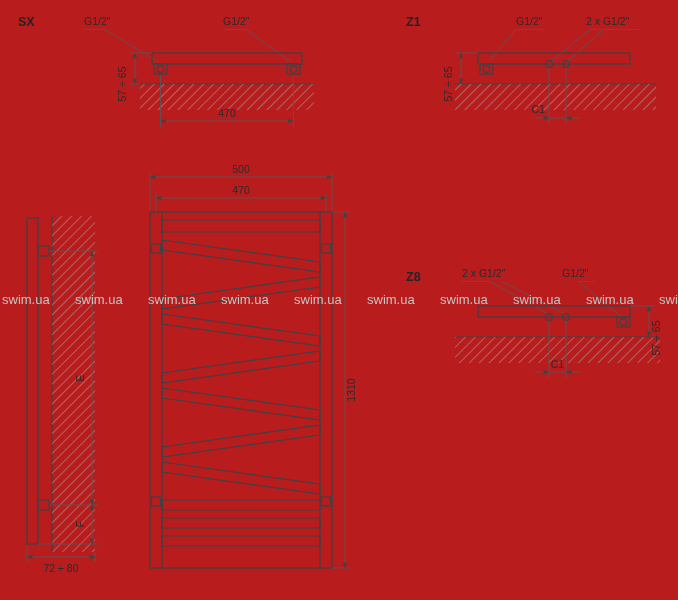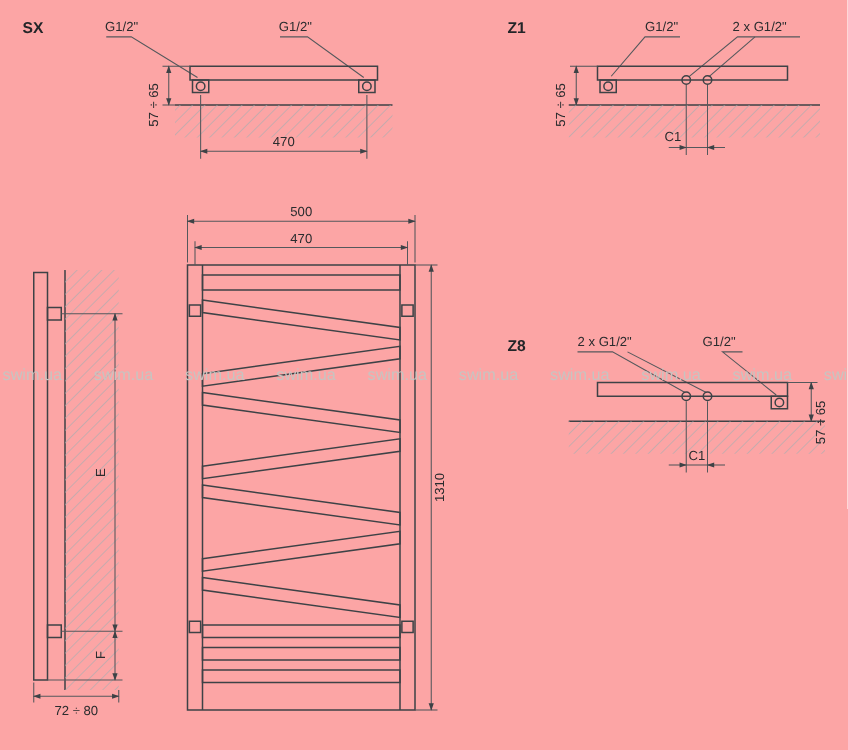--- a/index.html
+++ b/index.html
@@ -1,18 +1,18 @@
 <!DOCTYPE html>
 <html><head>
 <meta charset="utf-8">
 <style>
   html,body { margin:0; padding:0; background:#ffffff; }
   .stage {
     position:relative; width:678px; height:600px;
-    background:#fca5a5; overflow:hidden;
+    background:#b91c1c; overflow:hidden;
     font-family:"Liberation Sans", sans-serif;
   }
   svg { display:block; }
   text { font-family:"Liberation Sans", sans-serif; }
   .lbl    { font-size:12.5px; font-weight:bold; fill:#232528; }
   .conn   { font-size:10.5px; fill:#2a2c2e; }
   .dimtxt { font-size:10.5px; fill:#2a2c2e; }
   .wm     { font-size:13px; fill:#c7c4c1; }
   .part   { fill:none; stroke:#3d4246; stroke-width:1.2; }
   .ln     { stroke:#3d4246; stroke-width:1.2; fill:none; }

